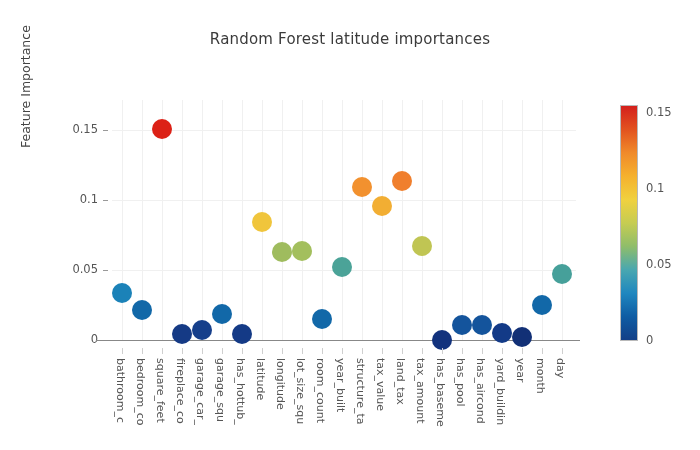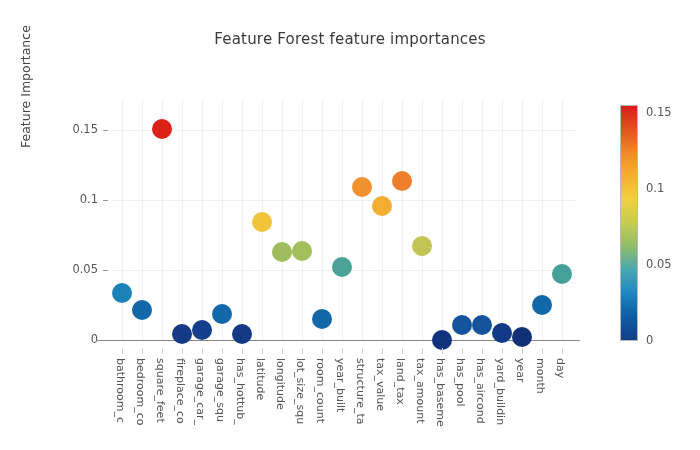--- a/index.html
+++ b/index.html
@@ -127,21 +127,21 @@
     font-size: 11.5px;
     color: #555555;
     white-space: nowrap;
   }
 </style>
 </head>
 <body>
 
 <div id="figure">
 
-  <div class="chart-title">Feature Forest feature importances</div>
+  <div class="chart-title">Random Forest latitude importances</div>
 
   <div class="yaxis-title">Feature Importance</div>
 
   <div id="ytick-labels">
       <div class="ytick-label" style="width: 60px; left: 38px; top: 332px;">0</div>
       <div class="ytick-dash" style="left: 103px; top: 340px;"></div>
       <div class="ytick-label" style="width: 60px; left: 38px; top: 262px;">0.05</div>
       <div class="ytick-dash" style="left: 103px; top: 270px;"></div>
       <div class="ytick-label" style="width: 60px; left: 38px; top: 192px;">0.1</div>
       <div class="ytick-dash" style="left: 103px; top: 200px;"></div>

